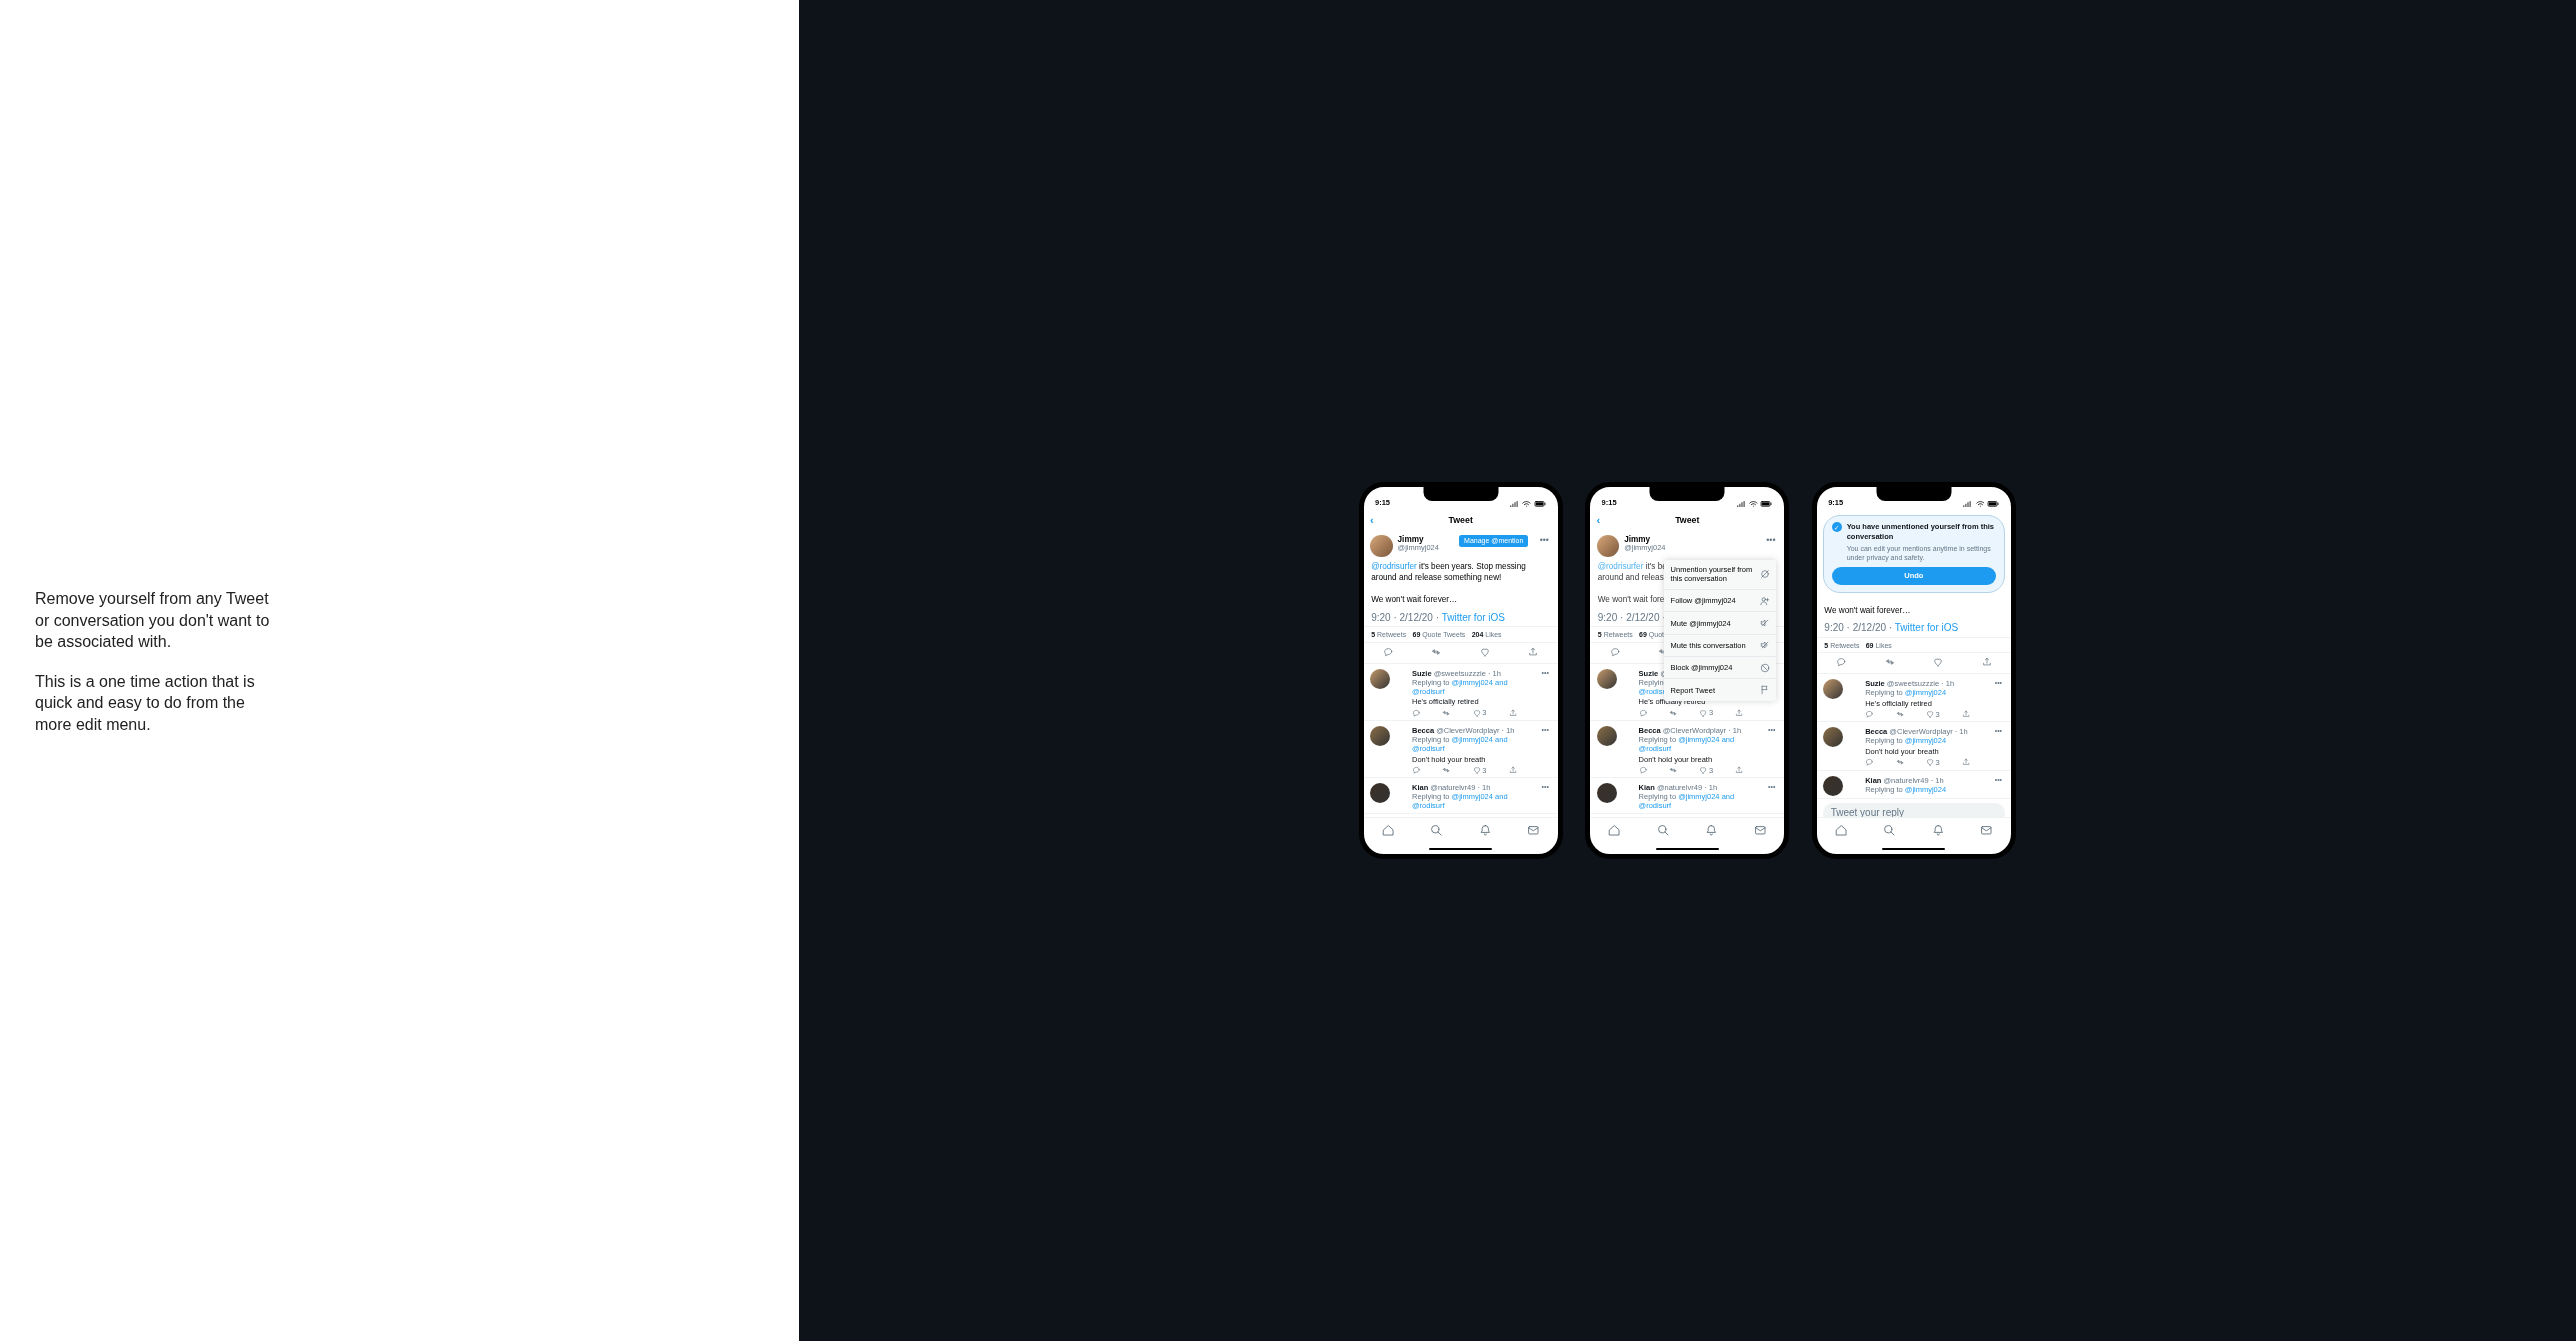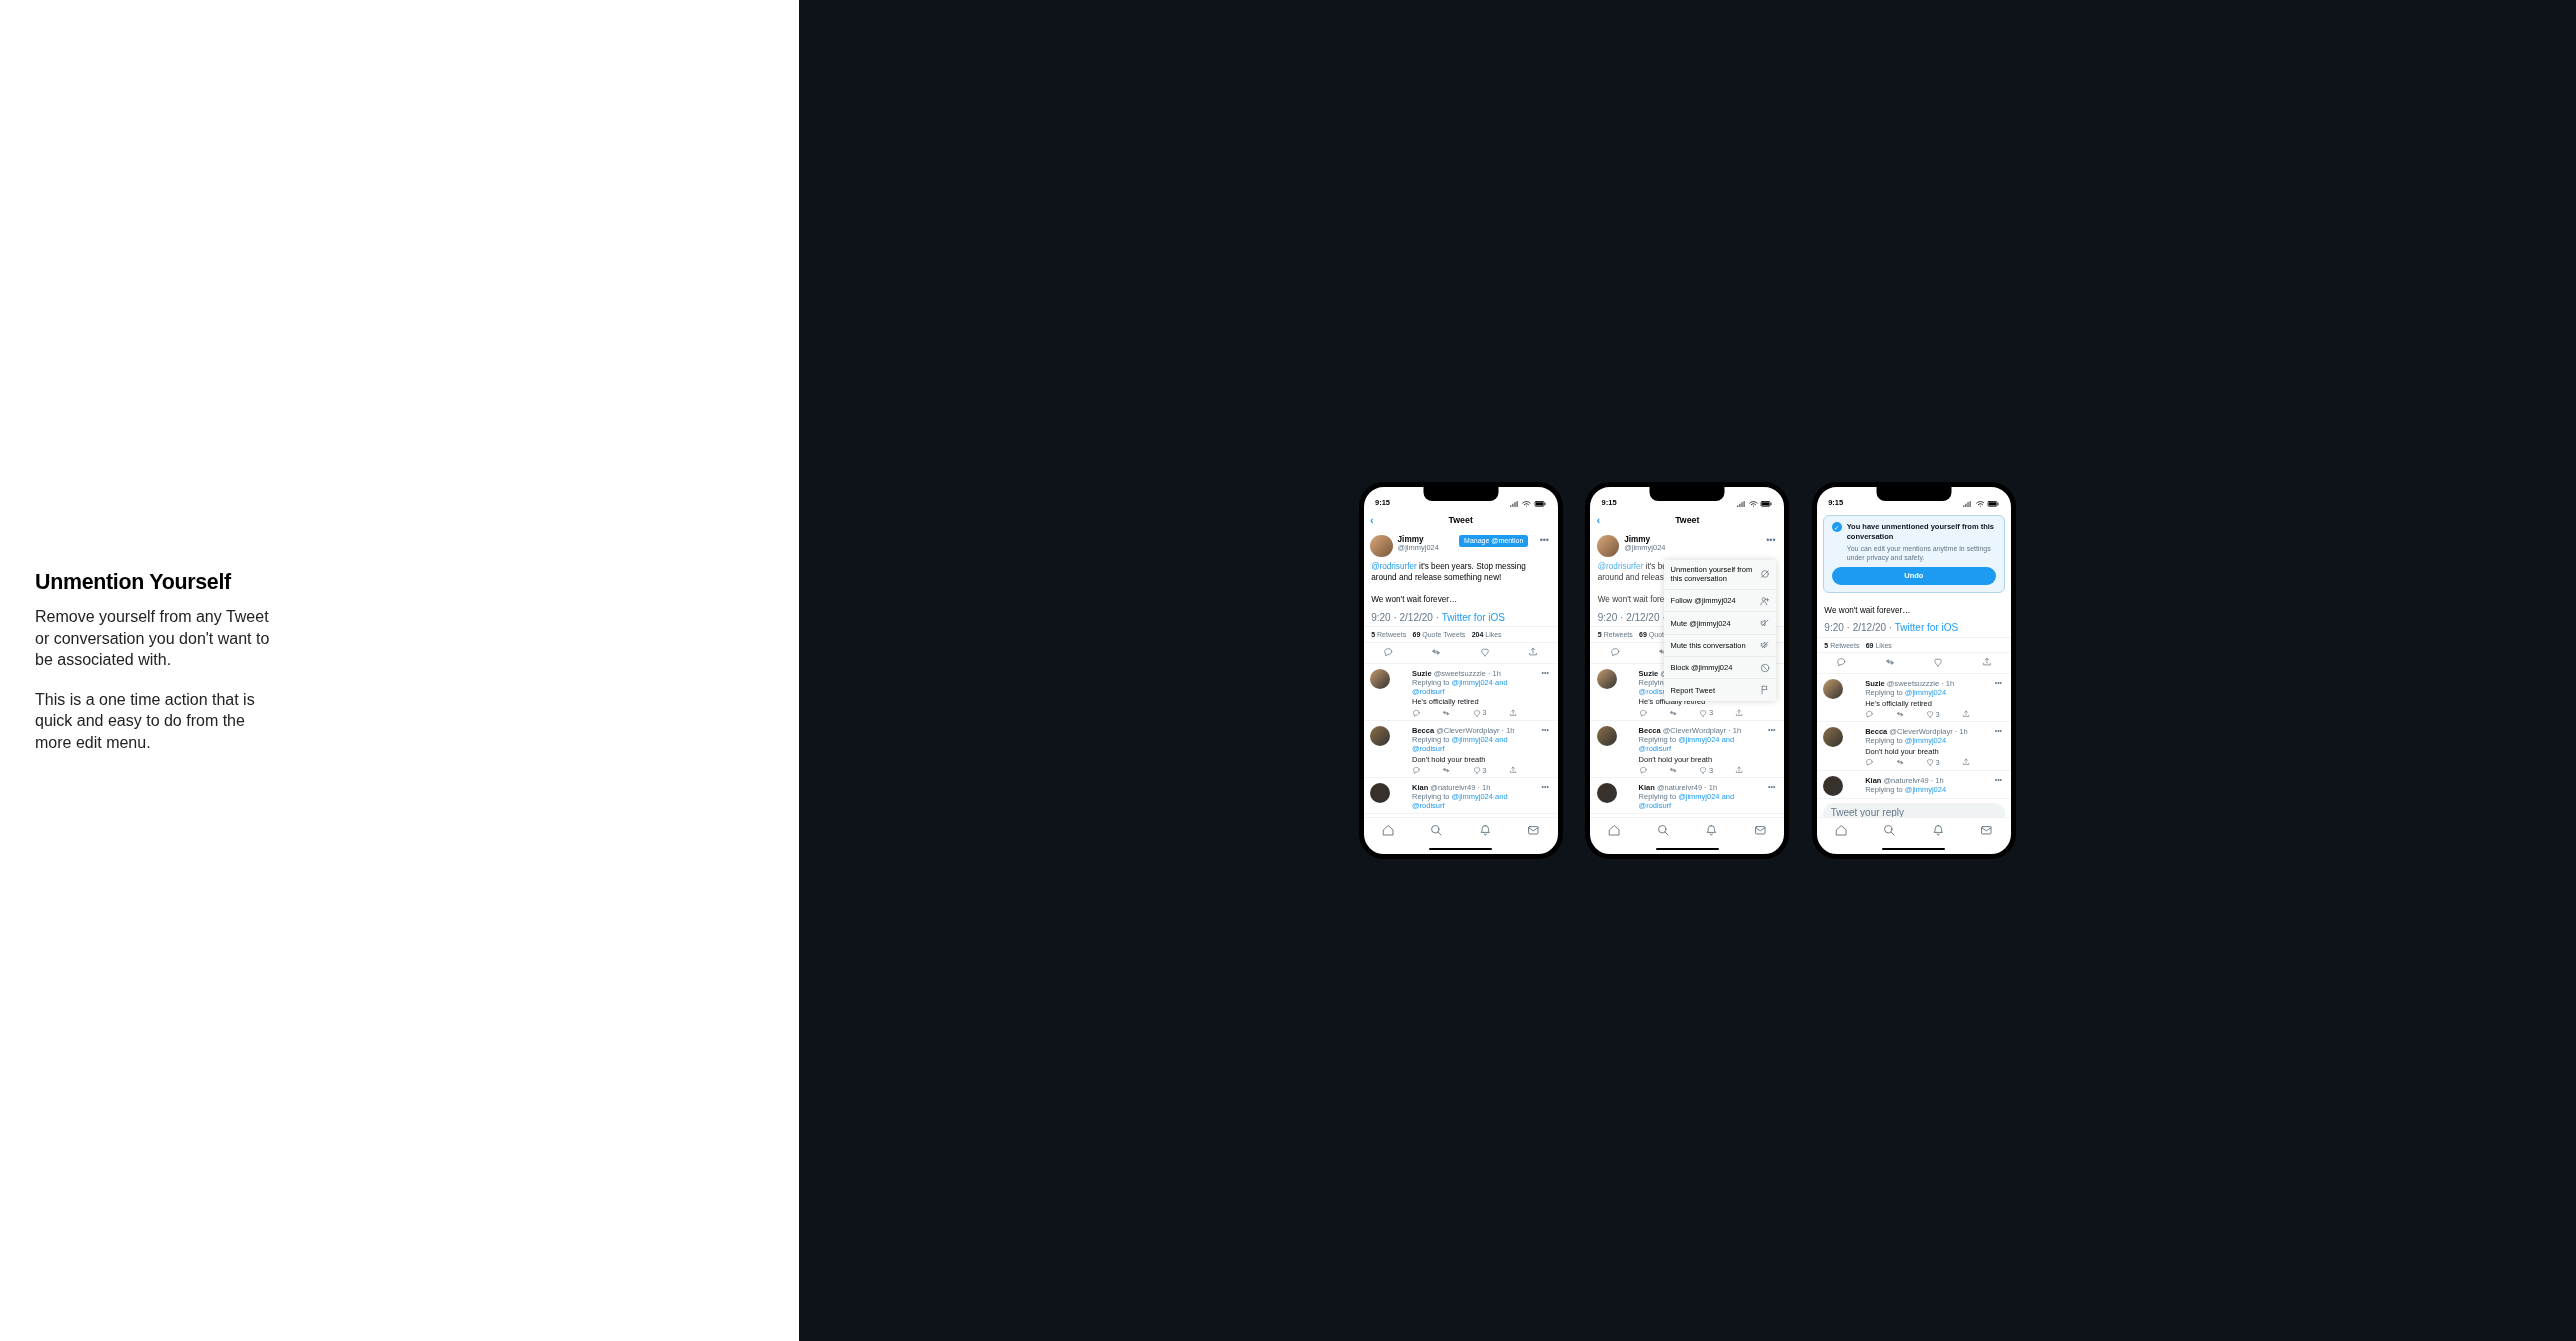--- a/index.html
+++ b/index.html
@@ -45,33 +45,32 @@
 .tab-bar{height:28px; display:flex; justify-content:space-around; align-items:center; border-top:0.6px solid #eff3f4;}
 .tab-bar svg{width:12.6px; height:12.6px;}
 .home-ind{height:2.5px; width:63px; background:#000; border-radius:1.9px; margin:2.5px auto 3.8px;}
 
 .ctx-menu{position:absolute; right:8px; top:30px; width:112px; background:#f7f9f9; border-radius:2.5px; box-shadow:0 0 7.5px rgba(0,0,0,0.18); z-index:10;}
 .ctx-item{display:flex; justify-content:space-between; align-items:center; padding:5.7px 6.3px; font-size:7.5px; border-bottom:0.6px solid #e6ecf0;}
 .ctx-item:last-child{border-bottom:none;}
 .ctx-item .lbl{line-height:1.2;}
 .ctx-ic{width:10px;height:10px; flex-shrink:0;}
 
-.toast{margin:5px 6.3px; border:0.6px solid #b3d4e8; background:#eaf5fd; border-radius:6px; padding:6.3px 7.5px 7.5px;}
+.toast{margin:5px 6.3px; border:0.6px solid #b3d4e8; background:#eaf5fd; border-radius:17px; padding:6.3px 7.5px 7.5px;}
 .toast-head{display:flex; gap:5px;}
 .check{width:10px;height:10px; border-radius:50%; background:#1d9bf0; color:#fff; display:flex;align-items:center;justify-content:center; font-size:6.3px; flex-shrink:0; margin-top:0.6px;}
 .toast-head .tt{font-size:7.5px; font-weight:600; color:#0f1419; line-height:1.3;}
 .toast .sub{font-size:7px; color:#657786; margin:2.5px 0 5px 15px; line-height:1.3;}
 .undo-btn{display:block; width:100%; background:#1d9bf0; color:#fff; border:none; border-radius:10px; padding:4.4px; font-size:7.5px; font-weight:600;}
 svg{stroke:#536471; stroke-width:1.6; fill:none; stroke-linecap:round; stroke-linejoin:round;}
 </style>
 </head>
 <body>
 
 <div class="left-panel">
-  <h1>Unmention Yourself</h1>
   <p>Remove yourself from any Tweet or conversation you don't want to be associated with.</p>
   <p>This is a one time action that is quick and easy to do from the more edit menu.</p>
 </div>
 
 <div class="right-panel">
 
   <div class="phone">
     <div class="notch"></div>
     <div class="status-bar">
       <span>9:15</span>

